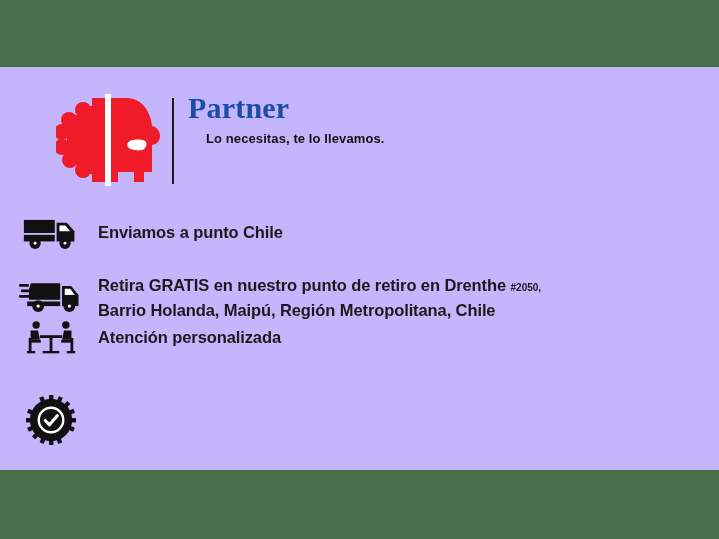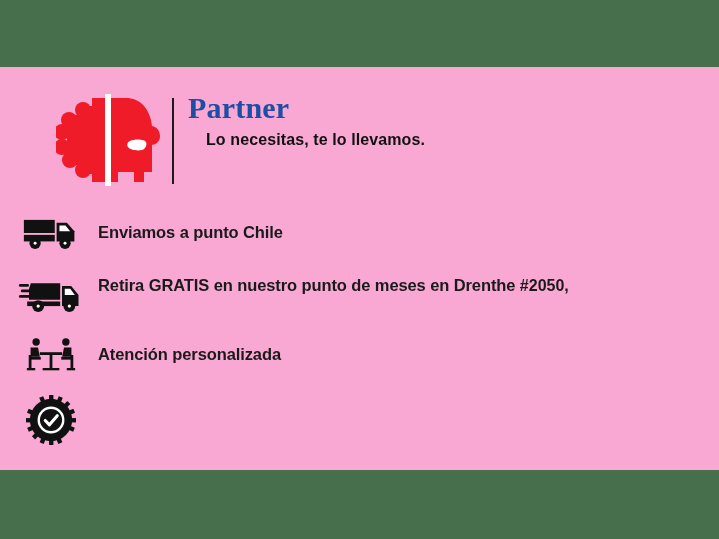--- a/index.html
+++ b/index.html
@@ -11,21 +11,21 @@
     width: 719px;
     height: 539px;
     overflow: hidden;
     font-family: "Liberation Sans", sans-serif;
   }
 
   #banner {
     position: relative;
     width: 719px;
     height: 539px;
-    background: #f9a8d4;
+    background: #c4b5fd;
   }
 
   .band {
     position: absolute;
     left: 0;
     width: 719px;
     background: #476f4b;
   }
   #band-top { top: 0; height: 67px; }
   #band-bottom { top: 470px; height: 69px; }
@@ -64,36 +64,36 @@
     font-weight: bold;
     font-size: 30px;
     line-height: 32px;
     color: #1c4ea3;
     letter-spacing: 0.2px;
   }
   #brand-tagline {
     margin-top: 7px;
     font-family: "Liberation Sans", sans-serif;
     font-weight: 600;
-    font-size: 16px;
+    font-size: 13px;
     color: #111111;
     letter-spacing: 0.1px;
     padding-left: 18px;
   }
 
   
   .feature-row {
     position: absolute;
     left: 16px;
     display: flex;
     align-items: flex-start;
   }
   #row-0 { top: 210px; }
   #row-1 { top: 271px; }
-  #row-2 { top: 331px; text-align: right; }
+  #row-2 { top: 314px; text-align: right; }
   #row-3 { top: 394px; }
 
   .feature-icon {
     width: 70px;
     min-width: 70px;
     height: 46px;
     display: flex;
     align-items: center;
     justify-content: center;
   }
@@ -109,21 +109,21 @@
     color: #1a1a1a;
     padding-left: 12px;
     letter-spacing: -0.1px;
   }
   #row-0 .feature-text { padding-top: 11px; }
   #row-1 .feature-text { padding-top: 3px; }
   #row-2 .feature-text { padding-top: 12px; }
   #row-3 .feature-text { padding-top: 13px; }
 
   .small-num {
-    font-size: 16px;
+    font-size: 10px;
     font-weight: bold;
     letter-spacing: 0;
     text-align: right;
   }
 </style>
 </head>
 <body>
 
 <div id="banner">
 
@@ -205,22 +205,23 @@
         <path fill="#111111" d="M48 9 L58 9 L66 19 L66 31 L48 31 Z"></path>
         <path fill="#ffffff" d="M51 12 L57 12 L62 19 L51 19 Z"></path>
         <circle fill="#111111" cx="22" cy="31" r="6.5"></circle>
         <circle fill="#111111" cx="56" cy="31" r="6.5"></circle>
         <circle fill="#ffffff" cx="22" cy="31" r="1.8"></circle>
         <circle fill="#ffffff" cx="56" cy="31" r="1.8"></circle>
       </svg>
     </div>
     <div class="feature-text">
       <div>
-        <span>Retira GRATIS en nuestro punto de meses en Drenthe </span><span class="small-num">#2050,</span>
+        <span>Retira GRATIS en nuestro punto de retiro en Drenthe </span><span class="small-num">#2050,</span>
       </div>
+      <div>Barrio Holanda, Maipú, Región Metropolitana, Chile</div>
     </div>
   </div>
 
   <div class="feature-row" id="row-2">
     <div class="feature-icon">
       <svg viewBox="0 0 56 40" width="52" height="38" xmlns="http://www.w3.org/2000/svg">
 
         <circle fill="#111111" cx="12" cy="6" r="4"></circle>
         <path fill="#111111" d="M6 12 L14 12 L16 22 L6 22 Z"></path>
         <rect fill="#111111" x="6" y="22" width="11" height="3"></rect>

